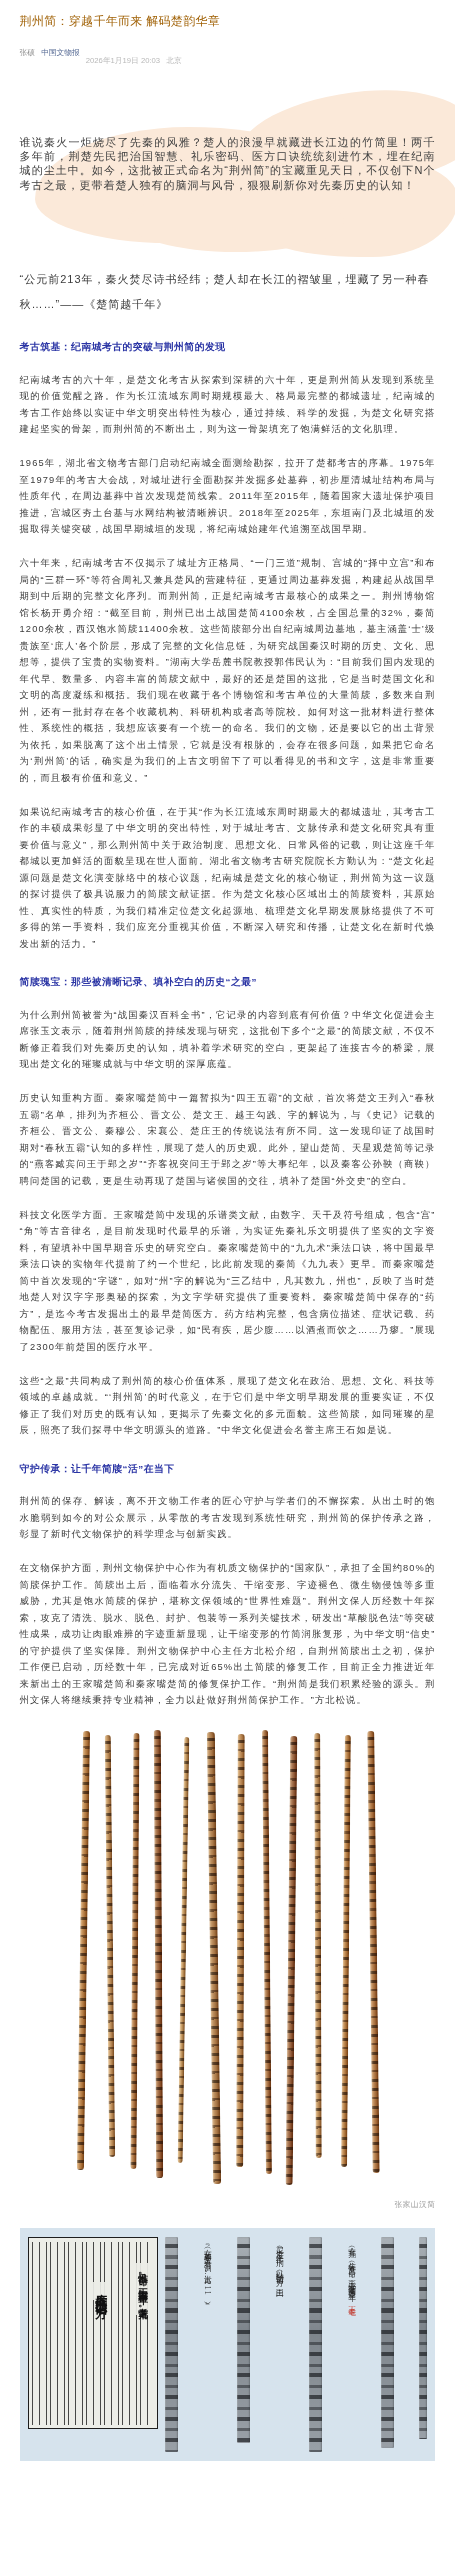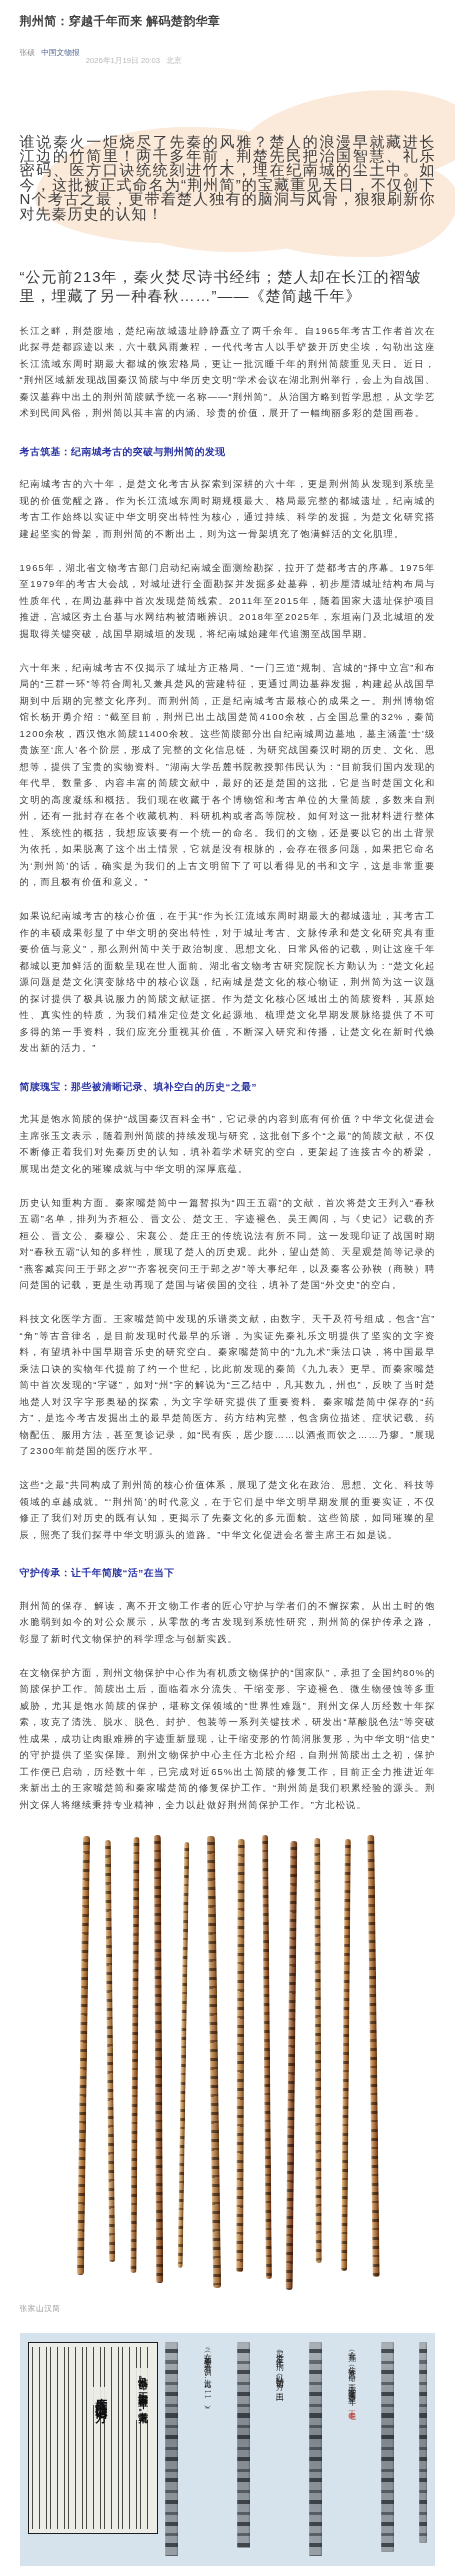--- a/index.html
+++ b/index.html
@@ -1,36 +1,36 @@
 <!DOCTYPE html>
 <html lang="zh" style="font-size:8.2px"><head>
 <meta charset="utf-8">
 <style>
   html,body { margin:0; padding:0; background:#ffffff; }
   body { font-family:"Liberation Sans", sans-serif; }
   .page { position:relative; width:455px; height:3298px; margin:0 auto; background:#fff; overflow:hidden; }
   .content { padding:13.4px 19.6px 0 19.6px; }
 
-  .title { margin:0; font-size:12px; line-height:1.45; font-weight:bold; color:#404040; letter-spacing:0.3px; }
+  .title { margin:0; font-size:12px; line-height:1.45; font-weight:normal; color:#a16207; letter-spacing:0.3px; }
 
   .byline { margin-top:8.8px; font-size:7.7px; display:flex; align-items:center; gap:6.2px; }
   .byline .author { color:#8e8e8e; }
   .byline .source { color:#576b95; cursor:pointer; }
   .byline .meta { color:#b9b9b9;margin-top:16px; }
 
   
   .intro-wrap { position:relative; margin-top:26px; height:154px; }
   .blob { position:absolute; background:#fbe9d9; }
   .blob.b1 { left:216px; top:0px; width:242px; height:93px; border-radius:55% 45% 50% 50% / 60% 55% 45% 40%; transform:rotate(-5deg); }
   .blob.b2 { left:15.5px; top:35px; width:319px; height:116px; border-radius:48% 52% 58% 42% / 62% 50% 50% 38%; }
   .blob.b3 { left:222px; top:62px; width:216px; height:103px; border-radius:50% 50% 42% 58% / 52% 46% 60% 40%; }
   .blob.b4 { left:108px; top:98px; width:216px; height:62px; border-radius:50%; }
-  .intro-text { position:relative; padding-top:43px; font-size:15px; line-height:14.4px; color:#404040; letter-spacing:1px; text-align:justify; }
+  .intro-text { position:relative; padding-top:43px; font-size:11px; line-height:14.4px; color:#404040; letter-spacing:1px; text-align:justify; }
 
-  .pull-quote { margin:21.6px 0 0; font-size:15px; line-height:19px; color:#3a3a3a; letter-spacing:1px; }
+  .pull-quote { margin:21.6px 0 0; font-size:11px; line-height:25px; color:#3a3a3a; letter-spacing:1px; }
 
   .para { margin:17.5px 0 0; font-size:9.3px; line-height:16.5px; color:#3a3a3a; letter-spacing:1.1px; text-align:justify; }
   .sec-heading { margin:24px 0 0; font-size:9.8px; font-weight:bold; color:#2b35a5; letter-spacing:0.5px; }
 
   
   .figure1 { position:relative; margin-top:21.6px; height:457px; }
   .slip { position:absolute; border-radius:3.1px;
     background-color:#b5722f;
     background-image:
       repeating-linear-gradient(180deg, rgba(25,10,3,0) 0 5.7px, rgba(25,10,3,.62) 5.7px 8.8px,
@@ -45,21 +45,21 @@
   .slip:nth-of-type(4)  { left:135px; top:0px;  width:7.2px; height:448px; background-color:#8f4c22; transform:rotate(-.3deg); }
   .slip:nth-of-type(5)  { left:161px; top:7.2px; width:5.2px; height:426px; background-color:#c4914f; transform:rotate(.9deg); }
   .slip:nth-of-type(6)  { left:190px; top:1.5px;  width:7.7px; height:452px; background-color:#a9713a; transform:rotate(-.8deg); }
   .slip:nth-of-type(7)  { left:217px; top:4.1px;  width:6.7px; height:433px; background-color:#bd8244; transform:rotate(.2deg); }
   .slip:nth-of-type(8)  { left:244px; top:0px;  width:6.2px; height:444px; background-color:#9c5a28; transform:rotate(-.5deg); }
   .slip:nth-of-type(9)  { left:268px; top:6.2px; width:6.7px; height:449px; background-color:#8a4a26; transform:rotate(.6deg); }
   .slip:nth-of-type(10) { left:295px; top:3.1px;  width:5.7px; height:425px; background-color:#c08a4d; transform:rotate(-.2deg); }
   .slip:nth-of-type(11) { left:323px; top:4.6px;  width:6.2px; height:432px; background-color:#b5722f; transform:rotate(.5deg); }
   .slip:nth-of-type(12) { left:350px; top:0.5px;  width:7.2px; height:442px; background-color:#a8642b; transform:rotate(-.7deg); }
 
-  .fig-caption { margin-top:12.4px; text-align:left; font-size:7.7px; color:#9c9c9c; letter-spacing:0.5px; }
+  .fig-caption { margin-top:12.4px; text-align:right; font-size:7.7px; color:#9c9c9c; letter-spacing:0.5px; }
 
   
   .figure2 { margin-top:18.5px; height:233px; background:#d6e3ed; box-sizing:border-box; padding:9.3px 8.2px; display:flex; gap:7.2px; }
   .scan-block { flex:0 0 130px; }
   .scan-page { position:relative; height:190px; background:#ecede7; border:1px solid #1d1d1d; overflow:hidden; }
   .scan-texture { position:absolute; inset:3.6px;
     background-image:
       repeating-linear-gradient(90deg, rgba(25,25,25,.78) 0 0.7px, rgba(0,0,0,0) 0.7px 3.6px),
       repeating-linear-gradient(0deg, rgba(236,237,231,.95) 0 1.1px, rgba(0,0,0,0) 1.1px 4.1px);
   }
@@ -100,31 +100,30 @@
     <div class="intro-wrap">
       <div class="blob b1"></div>
       <div class="blob b2"></div>
       <div class="blob b3"></div>
       <div class="blob b4"></div>
       <div class="intro-text">谁说秦火一炬烧尽了先秦的风雅？楚人的浪漫早就藏进长江边的竹简里！两千多年前，荆楚先民把治国智慧、礼乐密码、医方口诀统统刻进竹木，埋在纪南城的尘土中。如今，这批被正式命名为“荆州简”的宝藏重见天日，不仅创下N个考古之最，更带着楚人独有的脑洞与风骨，狠狠刷新你对先秦历史的认知！</div>
     </div>
 
     <p class="pull-quote">“公元前213年，秦火焚尽诗书经纬；楚人却在长江的褶皱里，埋藏了另一种春秋……”——《楚简越千年》</p>
 
-    <p class="para">长江之畔，荆楚腹地，楚纪南故城遗址静静矗立了两千余年。自1965年考古工作者首次在此探寻楚都踪迹以来，六十载风雨兼程，一代代考古人以手铲拨开历史尘埃，勾勒出这座长江流域东周时期最大都城的恢宏格局，更让一批沉睡千年的荆州简牍重见天日。近日，“荆州区域新发现战国秦汉简牍与中华历史文明”学术会议在湖北荆州举行，会上为自战国、秦汉墓葬中出土的荆州简牍赋予统一名称——“荆州简”。从治国方略到哲学思想，从文学艺术到民间风俗，荆州简以其丰富的内涵、珍贵的价值，展开了一幅绚丽多彩的楚国画卷。</p>
 
     <h2 class="sec-heading">考古筑基：纪南城考古的突破与荆州简的发现</h2>
     <p class="para">纪南城考古的六十年，是楚文化考古从探索到深耕的六十年，更是荆州简从发现到系统呈现的价值觉醒之路。作为长江流域东周时期规模最大、格局最完整的都城遗址，纪南城的考古工作始终以实证中华文明突出特性为核心，通过持续、科学的发掘，为楚文化研究搭建起坚实的骨架，而荆州简的不断出土，则为这一骨架填充了饱满鲜活的文化肌理。</p>
     <p class="para">1965年，湖北省文物考古部门启动纪南城全面测绘勘探，拉开了楚都考古的序幕。1975年至1979年的考古大会战，对城址进行全面勘探并发掘多处墓葬，初步厘清城址结构布局与性质年代，在周边墓葬中首次发现楚简线索。2011年至2015年，随着国家大遗址保护项目推进，宫城区夯土台基与水网结构被清晰辨识。2018年至2025年，东垣南门及北城垣的发掘取得关键突破，战国早期城垣的发现，将纪南城始建年代追溯至战国早期。</p>
     <p class="para">六十年来，纪南城考古不仅揭示了城址方正格局、“一门三道”规制、宫城的“择中立宫”和布局的“三群一环”等符合周礼又兼具楚风的营建特征，更通过周边墓葬发掘，构建起从战国早期到中后期的完整文化序列。而荆州简，正是纪南城考古最核心的成果之一。荆州博物馆馆长杨开勇介绍：“截至目前，荆州已出土战国楚简4100余枚，占全国总量的32%，秦简1200余枚，西汉饱水简牍11400余枚。这些简牍部分出自纪南城周边墓地，墓主涵盖‘士’级贵族至‘庶人’各个阶层，形成了完整的文化信息链，为研究战国秦汉时期的历史、文化、思想等，提供了宝贵的实物资料。”湖南大学岳麓书院教授郭伟民认为：“目前我们国内发现的年代早、数量多、内容丰富的简牍文献中，最好的还是楚国的这批，它是当时楚国文化和文明的高度凝练和概括。我们现在收藏于各个博物馆和考古单位的大量简牍，多数来自荆州，还有一批封存在各个收藏机构、科研机构或者高等院校。如何对这一批材料进行整体性、系统性的概括，我想应该要有一个统一的命名。我们的文物，还是要以它的出土背景为依托，如果脱离了这个出土情景，它就是没有根脉的，会存在很多问题，如果把它命名为‘荆州简’的话，确实是为我们的上古文明留下了可以看得见的书和文字，这是非常重要的，而且极有价值和意义。”</p>
     <p class="para">如果说纪南城考古的核心价值，在于其“作为长江流域东周时期最大的都城遗址，其考古工作的丰硕成果彰显了中华文明的突出特性，对于城址考古、文脉传承和楚文化研究具有重要价值与意义”，那么荆州简中关于政治制度、思想文化、日常风俗的记载，则让这座千年都城以更加鲜活的面貌呈现在世人面前。湖北省文物考古研究院院长方勤认为：“楚文化起源问题是楚文化演变脉络中的核心议题，纪南城是楚文化的核心物证，荆州简为这一议题的探讨提供了极具说服力的简牍文献证据。作为楚文化核心区域出土的简牍资料，其原始性、真实性的特质，为我们精准定位楚文化起源地、梳理楚文化早期发展脉络提供了不可多得的第一手资料，我们应充分重视其价值，不断深入研究和传播，让楚文化在新时代焕发出新的活力。”</p>
 
     <h2 class="sec-heading">简牍瑰宝：那些被清晰记录、填补空白的历史“之最”</h2>
-    <p class="para">尤其是饱水简牍的保护“战国秦汉百科全书”，它记录的内容到底有何价值？中华文化促进会主席张玉文表示，随着荆州简牍的持续发现与研究，这批创下多个“之最”的简牍文献，不仅不断修正着我们对先秦历史的认知，填补着学术研究的空白，更架起了连接古今的桥梁，展现出楚文化的璀璨成就与中华文明的深厚底蕴。</p>
-    <p class="para">历史认知重构方面。秦家嘴楚简中一篇暂拟为“四王五霸”的文献，首次将楚文王列入“春秋五霸”名单，排列为齐桓公、晋文公、楚文王、字迹褪色、吴王阖闾，与《史记》记载的齐桓公、晋文公、秦穆公、宋襄公、楚庄王的传统说法有所不同。这一发现印证了战国时期对“春秋五霸”认知的多样性，展现了楚人的历史观。此外，望山楚简、天星观楚简等记录的“燕客臧宾问王于郢之岁”“齐客祝突问王于郢之岁”等大事纪年，以及秦客公孙鞅（商鞅）聘问楚国的记载，更是生动再现了楚国与诸侯国的交往，填补了楚国“外交史”的空白。</p>
+    <p class="para">为什么荆州简被誉为“战国秦汉百科全书”，它记录的内容到底有何价值？中华文化促进会主席张玉文表示，随着荆州简牍的持续发现与研究，这批创下多个“之最”的简牍文献，不仅不断修正着我们对先秦历史的认知，填补着学术研究的空白，更架起了连接古今的桥梁，展现出楚文化的璀璨成就与中华文明的深厚底蕴。</p>
+    <p class="para">历史认知重构方面。秦家嘴楚简中一篇暂拟为“四王五霸”的文献，首次将楚文王列入“春秋五霸”名单，排列为齐桓公、晋文公、楚文王、越王勾践、字的解说为，与《史记》记载的齐桓公、晋文公、秦穆公、宋襄公、楚庄王的传统说法有所不同。这一发现印证了战国时期对“春秋五霸”认知的多样性，展现了楚人的历史观。此外，望山楚简、天星观楚简等记录的“燕客臧宾问王于郢之岁”“齐客祝突问王于郢之岁”等大事纪年，以及秦客公孙鞅（商鞅）聘问楚国的记载，更是生动再现了楚国与诸侯国的交往，填补了楚国“外交史”的空白。</p>
     <p class="para">科技文化医学方面。王家嘴楚简中发现的乐谱类文献，由数字、天干及符号组成，包含“宫”“角”等古音律名，是目前发现时代最早的乐谱，为实证先秦礼乐文明提供了坚实的文字资料，有望填补中国早期音乐史的研究空白。秦家嘴楚简中的“九九术”乘法口诀，将中国最早乘法口诀的实物年代提前了约一个世纪，比此前发现的秦简《九九表》更早。而秦家嘴楚简中首次发现的“字谜”，如对“州”字的解说为“三乙结中，凡其数九，州也”，反映了当时楚地楚人对汉字字形奥秘的探索，为文字学研究提供了重要资料。秦家嘴楚简中保存的“药方”，是迄今考古发掘出土的最早楚简医方。药方结构完整，包含病位描述、症状记载、药物配伍、服用方法，甚至复诊记录，如“民有疾，居少腹……以酒煮而饮之……乃瘳。”展现了2300年前楚国的医疗水平。</p>
     <p class="para">这些“之最”共同构成了荆州简的核心价值体系，展现了楚文化在政治、思想、文化、科技等领域的卓越成就。“‘荆州简’的时代意义，在于它们是中华文明早期发展的重要实证，不仅修正了我们对历史的既有认知，更揭示了先秦文化的多元面貌。这些简牍，如同璀璨的星辰，照亮了我们探寻中华文明源头的道路。”中华文化促进会名誉主席王石如是说。</p>
 
     <h2 class="sec-heading">守护传承：让千年简牍“活”在当下</h2>
     <p class="para">荆州简的保存、解读，离不开文物工作者的匠心守护与学者们的不懈探索。从出土时的饱水脆弱到如今的对公众展示，从零散的考古发现到系统性研究，荆州简的保护传承之路，彰显了新时代文物保护的科学理念与创新实践。</p>
     <p class="para">在文物保护方面，荆州文物保护中心作为有机质文物保护的“国家队”，承担了全国约80%的简牍保护工作。简牍出土后，面临着水分流失、干缩变形、字迹褪色、微生物侵蚀等多重威胁，尤其是饱水简牍的保护，堪称文保领域的“世界性难题”。荆州文保人历经数十年探索，攻克了清洗、脱水、脱色、封护、包装等一系列关键技术，研发出“草酸脱色法”等突破性成果，成功让肉眼难辨的字迹重新显现，让干缩变形的竹简润胀复形，为中华文明“信史”的守护提供了坚实保障。荆州文物保护中心主任方北松介绍，自荆州简牍出土之初，保护工作便已启动，历经数十年，已完成对近65%出土简牍的修复工作，目前正全力推进近年来新出土的王家嘴楚简和秦家嘴楚简的修复保护工作。“荆州简是我们积累经验的源头。荆州文保人将继续秉持专业精神，全力以赴做好荆州简保护工作。”方北松说。</p>
 
     <div class="figure1">
       <div class="slip"></div>
       <div class="slip"></div>

